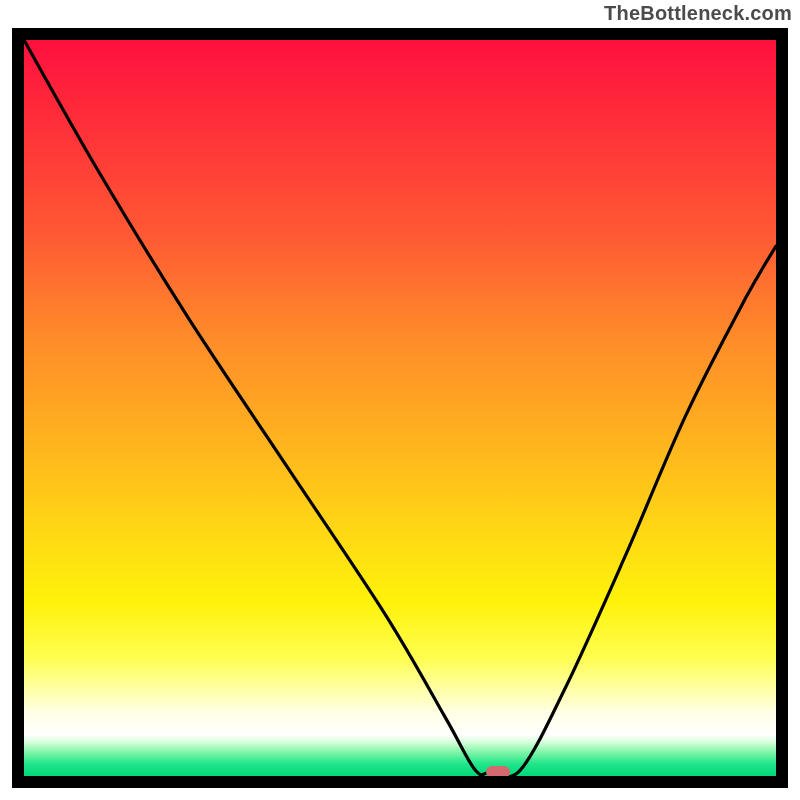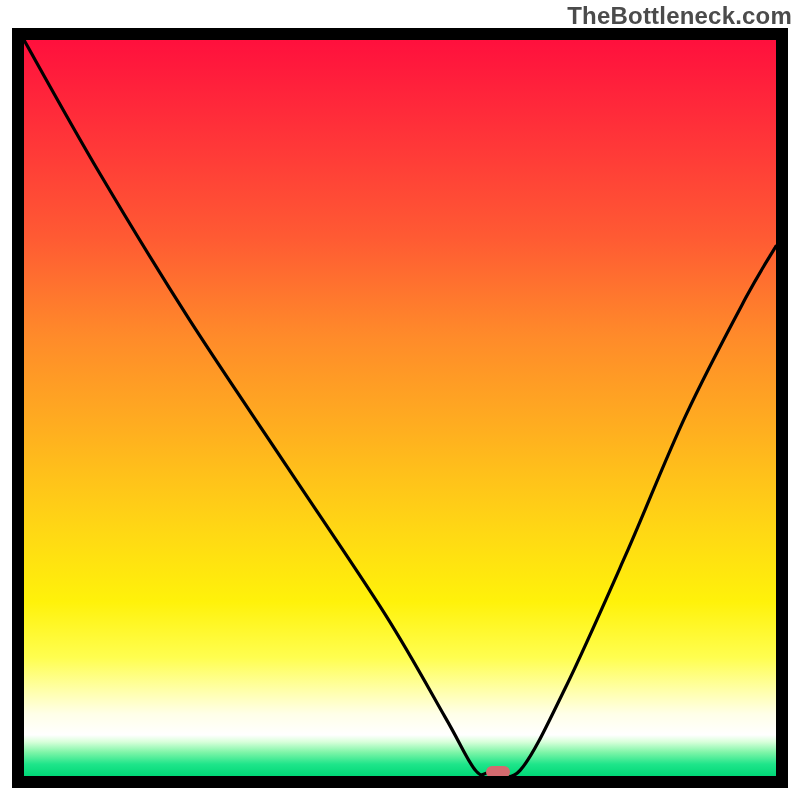--- a/index.html
+++ b/index.html
@@ -13,21 +13,21 @@
   .outer {
     position: relative;
     width: 800px;
     height: 800px;
   }
   .watermark {
     position: absolute;
     top: 2px;
     right: 8px;
     font-family: Arial, Helvetica, sans-serif;
-    font-size: 24px;
+    font-size: 20px;
     font-weight: 600;
     color: #4b4b4b;
     letter-spacing: 0.2px;
   }
   .frame {
     position: absolute;
     left: 12px;
     top: 28px;
     width: 776px;   
     height: 760px;  

